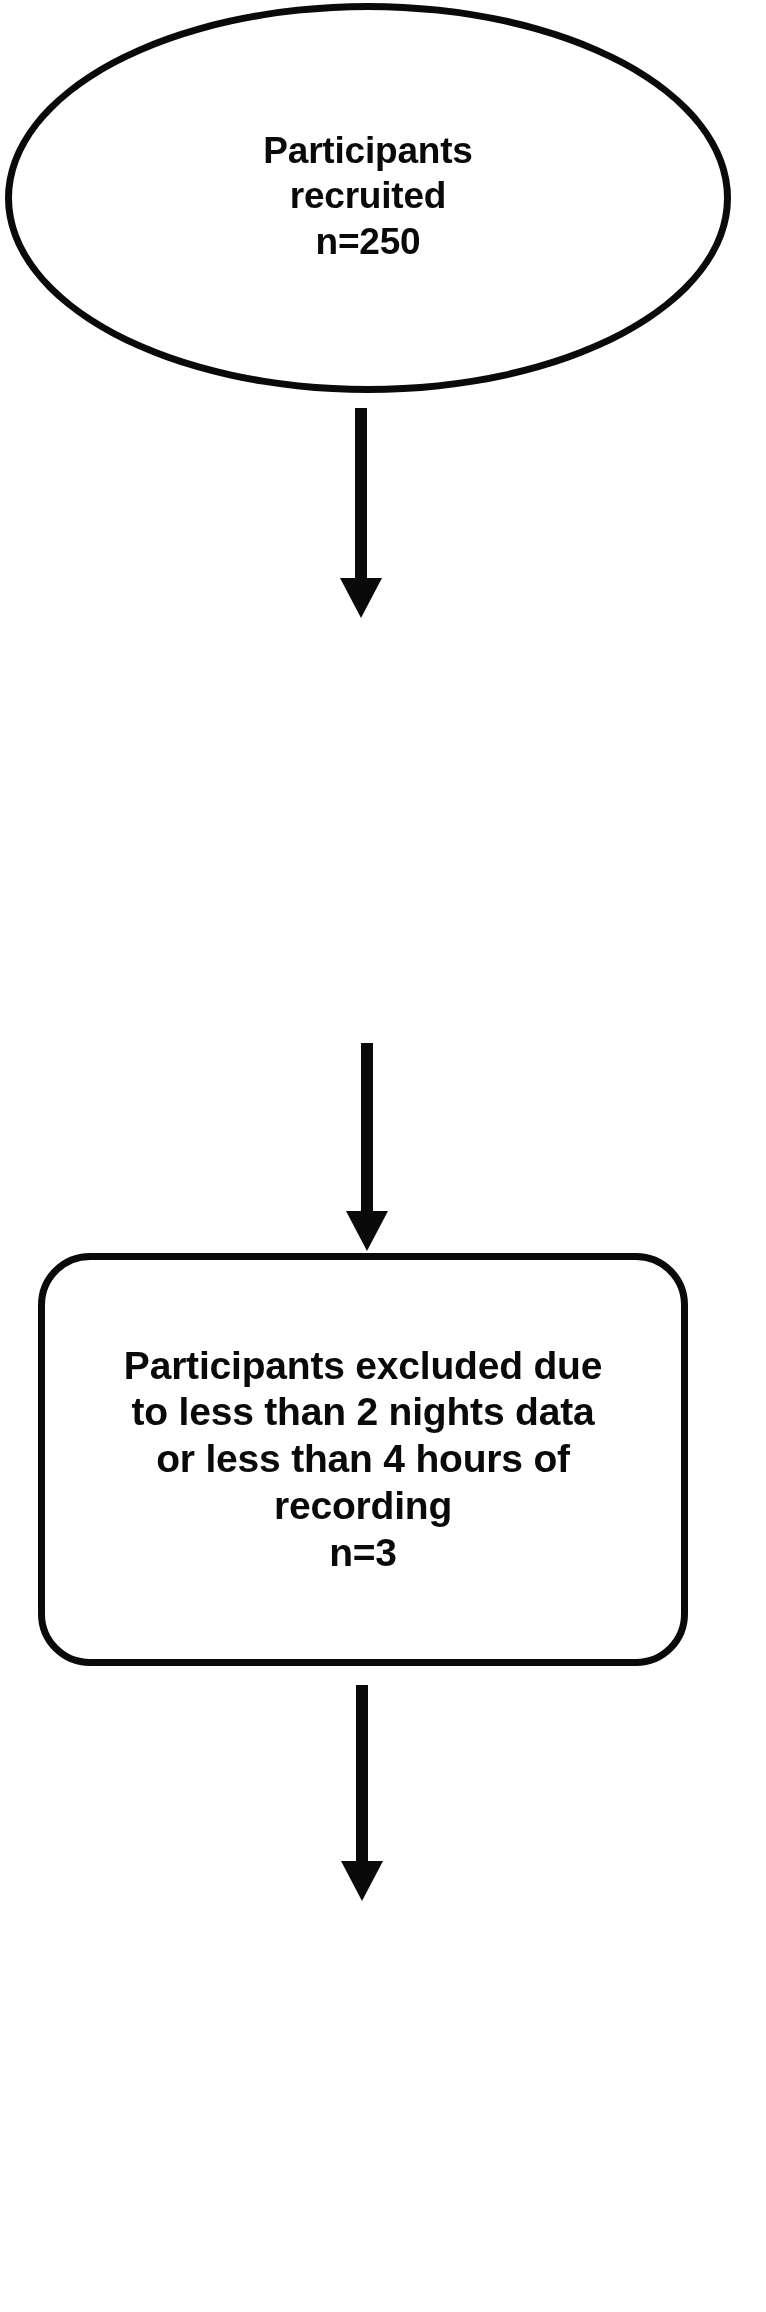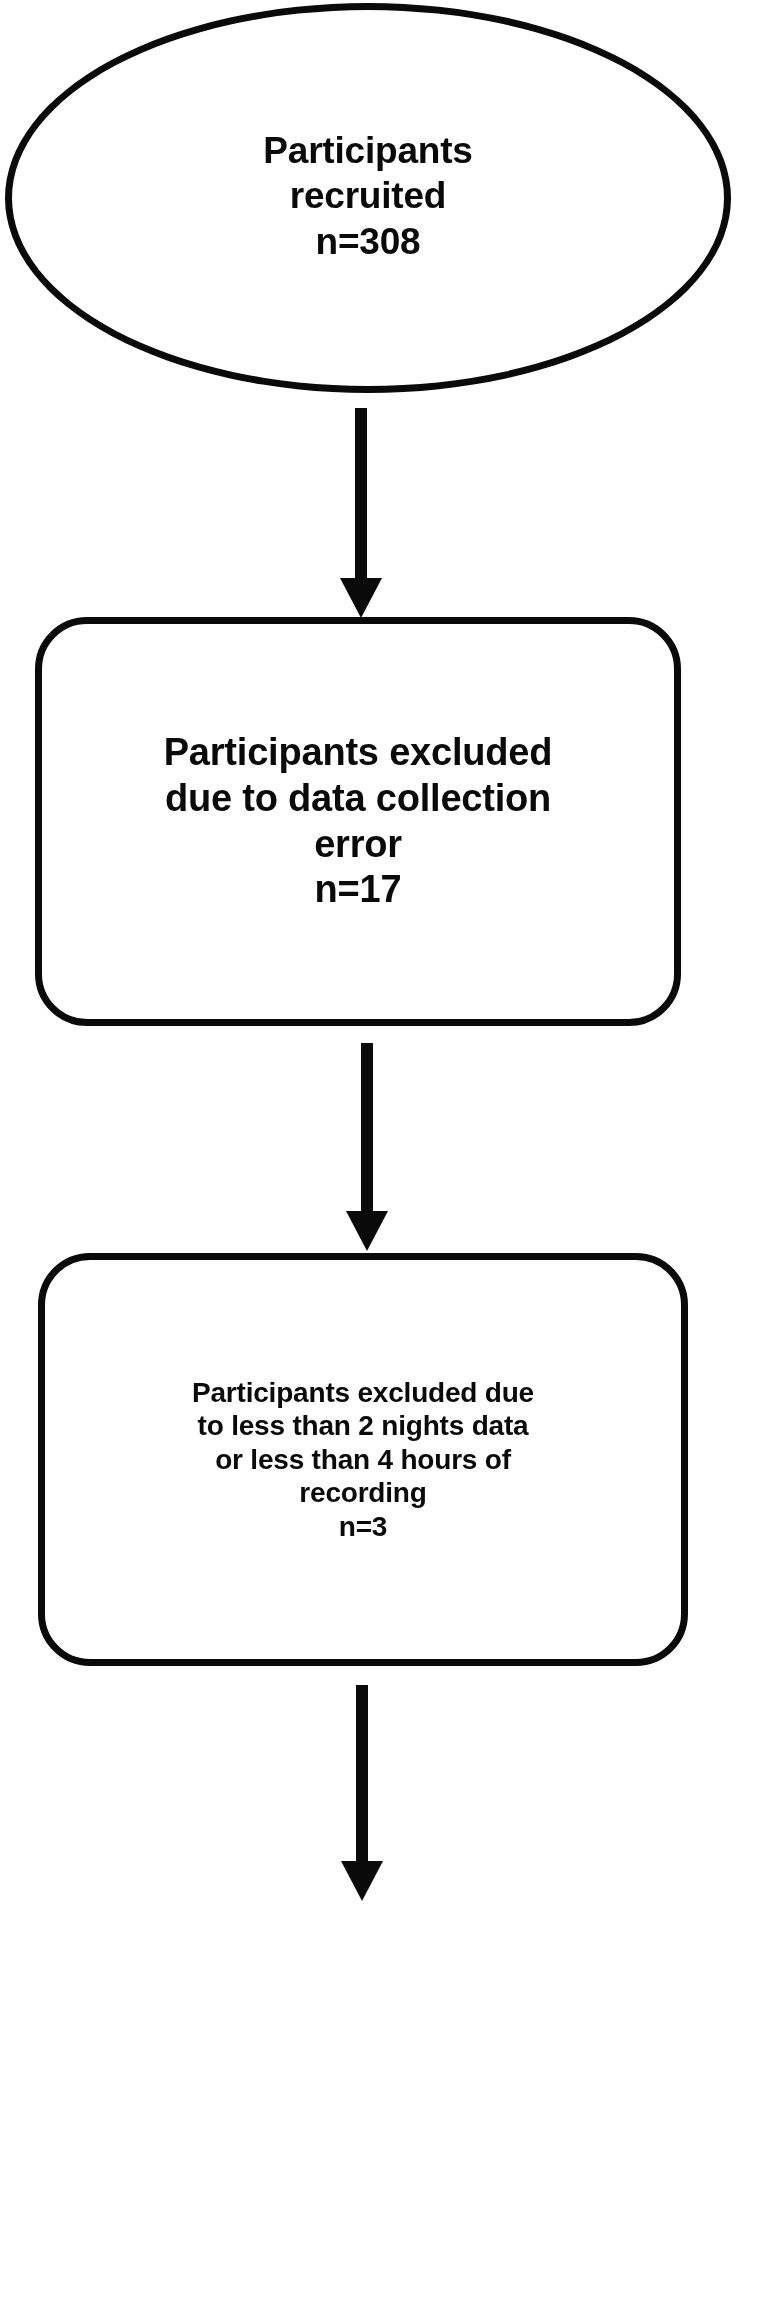--- a/index.html
+++ b/index.html
@@ -53,21 +53,21 @@
   #ellipse-recruited .node-text { font-size: 37px; line-height: 1.22; margin-top: -4px; }
 
   #box-excluded-data-error {
     left: 35px; top: 617px;  width: 646px; height: 409px;
   }
   #box-excluded-data-error .node-text { font-size: 38px; line-height: 1.20; }
 
   #box-excluded-nights {
     left: 38px; top: 1253px; width: 650px; height: 413px;
   }
-  #box-excluded-nights .node-text { font-size: 28px; line-height: 1.20; }
+  #box-excluded-nights .node-text { font-size: 39px; line-height: 1.20; }
 
   #ellipse-included {
     left: 5px;  top: 1900px; width: 726px; height: 398px;
   }
   #ellipse-included .node-text { font-size: 37px; line-height: 1.24; margin-top: -6px; }
 
   
   .connector {
     position: absolute;
     width: 0;
@@ -103,34 +103,28 @@
   #arrow-3 .head  { top: 176px; }
 </style>
 </head>
 <body>
 
 <div id="page">
 
   <div class="node ellipse" id="ellipse-recruited">
     <div class="node-text">Participants
 recruited
-n=308</div>
+n=250</div>
   </div>
 
   <div class="connector" id="arrow-1">
     <div class="shaft"></div>
     <div class="head"></div>
   </div>
 
-  <div class="node rounded" id="box-excluded-data-error">
-    <div class="node-text">Participants excluded
-due to data collection
-error
-n=17</div>
-  </div>
 
   <div class="connector" id="arrow-2">
     <div class="shaft"></div>
     <div class="head"></div>
   </div>
 
   <div class="node rounded" id="box-excluded-nights">
     <div class="node-text">Participants excluded due
 to less than 2 nights data
 or less than 4 hours of

